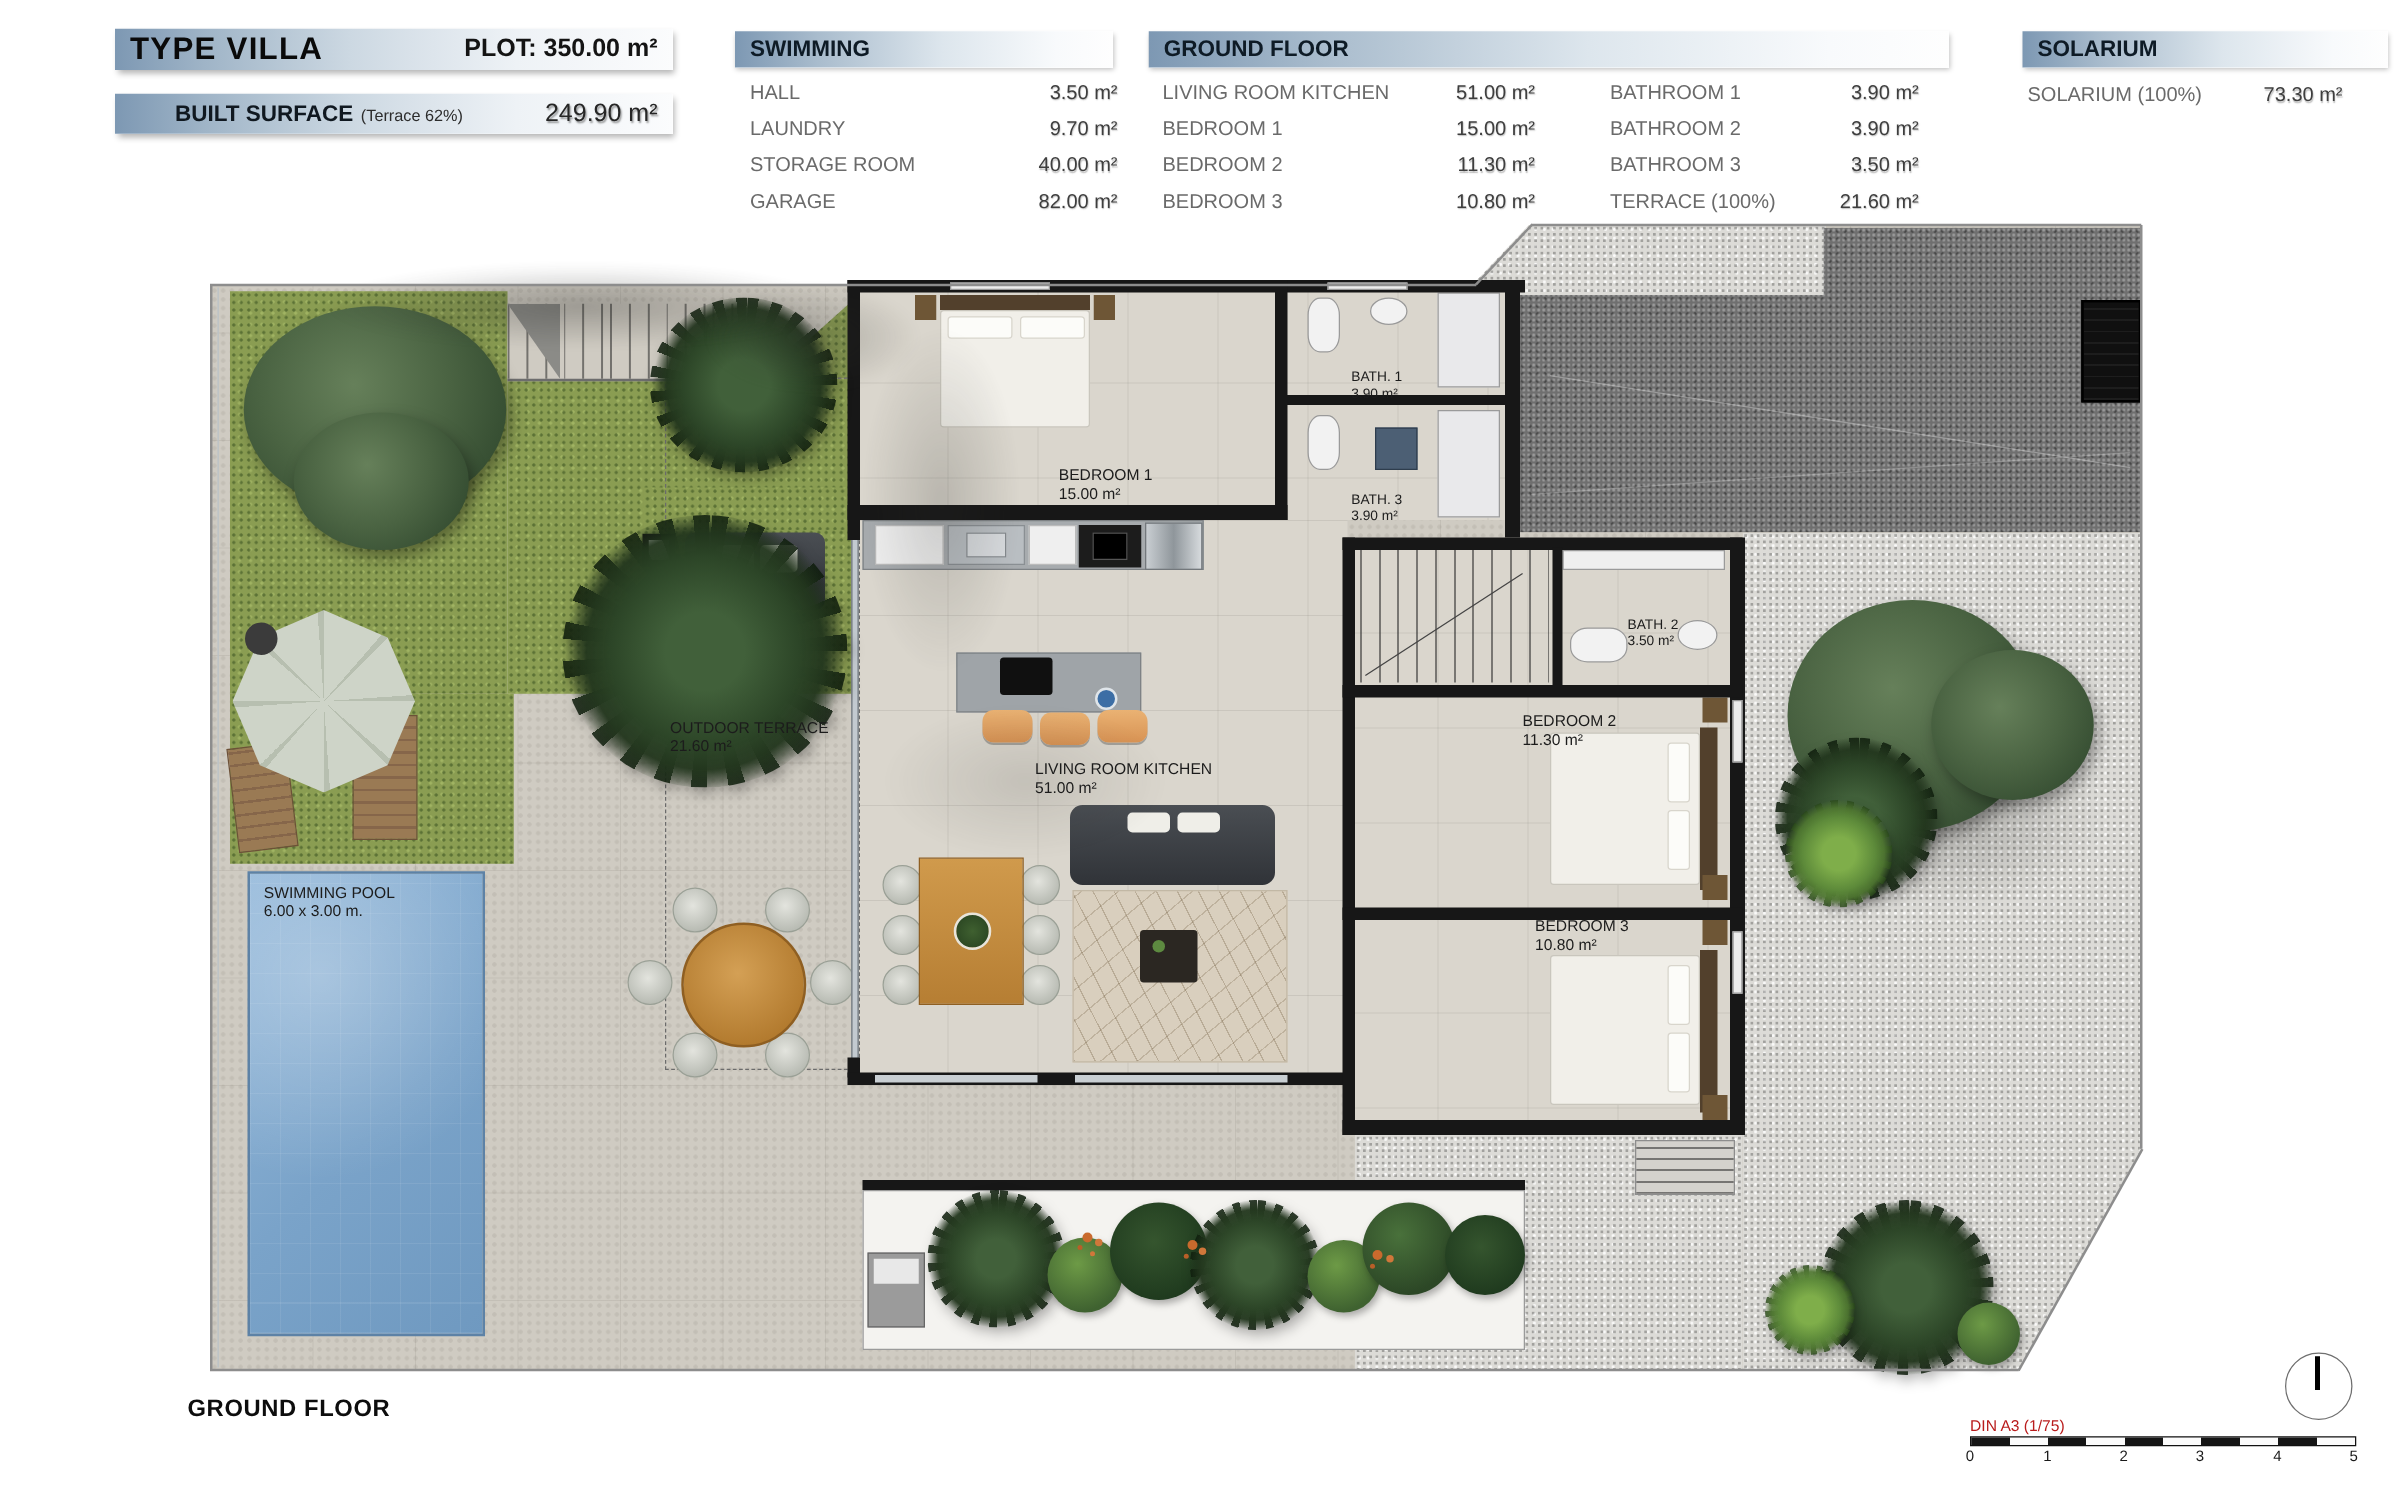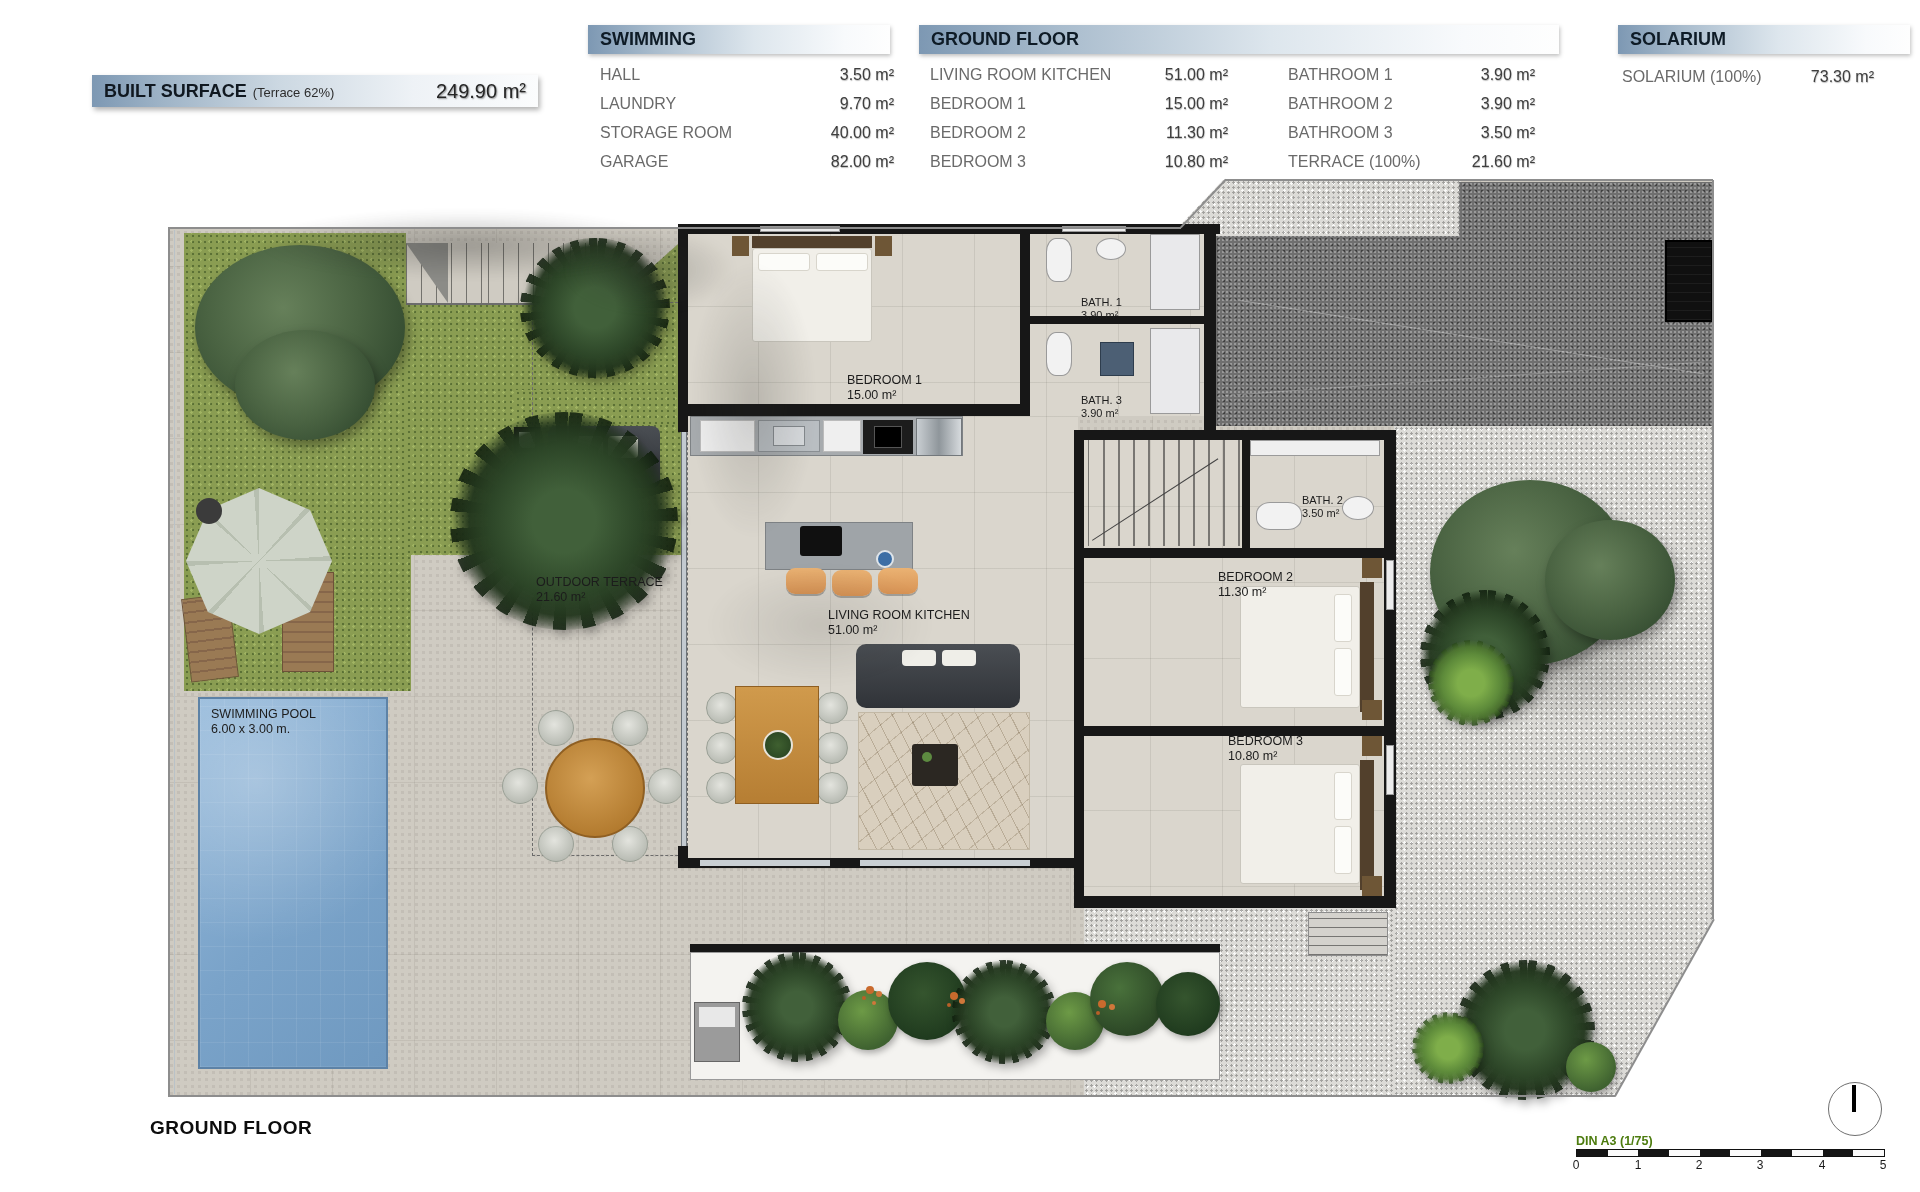--- a/index.html
+++ b/index.html
@@ -7,21 +7,21 @@
         font-family:"Liberation Sans",sans-serif;color:#222;}
   .abs{position:absolute;}
   
   .gbar{background:linear-gradient(to right,#7d98b3 0%,#9fb4c7 16%,#ccd8e2 42%,#eef2f6 72%,#fbfcfd 100%);
         box-shadow:2px 3px 5px rgba(0,0,0,.30);display:flex;align-items:center;justify-content:space-between;
         padding:0 12px;box-sizing:border-box;}
   .gbar-sm{background:linear-gradient(to right,#7d98b3 0%,#a9bccd 22%,#dde6ed 55%,#f8fafc 85%,#fefefe 100%);
         box-shadow:1px 2px 4px rgba(0,0,0,.25);display:flex;align-items:center;padding:0 12px;box-sizing:border-box;}
   .t-big{font-size:25px;font-weight:bold;letter-spacing:1px;color:#0a0a0a;}
   .t-plot{font-size:20px;font-weight:bold;color:#141414;}
-  .t-lab{font-size:18px;font-weight:bold;color:#101820;}
+  .t-lab{font-size:18px;font-weight:bold;color:#101820;margin-left:36px;}
   .t-note{font-size:13px;color:#2c2c2c;margin-left:6px;font-weight:normal;}
   .t-val{font-size:20px;color:#262626;text-shadow:1px 1.3px 1.5px rgba(0,0,0,.40);}
   .t-sec{font-size:18px;font-weight:bold;color:#0e1b26;}
   .lrow{position:absolute;display:flex;justify-content:space-between;align-items:center;height:26px;}
   .rname{font-size:16px;color:#6a6a6a;}
   .rval{font-size:16px;color:#3e3e3e;text-shadow:.5px 1px 1px rgba(60,60,60,.35);}
   
   .paving{background-color:#cfcbc2;background-image:
      linear-gradient(rgba(90,85,75,.10) 1px,transparent 1px),
      linear-gradient(90deg,rgba(90,85,75,.10) 1px,transparent 1px),
@@ -83,32 +83,36 @@
   .stool{background:linear-gradient(180deg,#eab273,#d89354);border-radius:9px;box-shadow:0 2px 0 rgba(0,0,0,.25);}
   .counter{background:#a7abae;border:1px solid #7e8285;box-sizing:border-box;}
   .steps{background-image:repeating-linear-gradient(90deg,rgba(40,40,40,.55) 0 1.5px,transparent 1.5px 15px);}
   .stepsH{background-image:repeating-linear-gradient(0deg,rgba(40,40,40,.55) 0 1.5px,transparent 1.5px 9px);}
   .fix{background:#f2f2f2;border:1px solid #9a9a9a;box-sizing:border-box;}
   .plabel{position:absolute;font-size:12.5px;line-height:1.18;color:#1c1c1c;white-space:nowrap;z-index:40;}
   .plabel.sm{font-size:11px;}
   .dash{border:1px dashed #6b6b6b;box-sizing:border-box;}
   
   .floorlab{font-size:19px;font-weight:bold;letter-spacing:.5px;color:#0d0d0d;}
-  .scalelab{font-size:12.5px;font-weight:bold;color:#4d7c0f;}
+  .scalelab{font-size:12.5px;font-weight:normal;color:#b91c1c;}
   .scalebar{height:6px;border:1px solid #111;box-sizing:content-box;
      background:repeating-linear-gradient(90deg,#151515 0 30.7px,#fbfbfb 30.7px 61.4px);}
   .tick{position:absolute;width:20px;text-align:center;font-size:12px;color:#1a1a1a;}
   .compass{border:1.5px solid #6f6f6f;border-radius:50%;background:#fff;}
   .needle{background:#000;}
 </style>
 </head>
 <body>
 
 <div class="page">
 
+  <div class="abs gbar" style="left:92px;top:23px;width:446px;height:33px">
+    <span class="t-big">TYPE VILLA</span>
+    <span class="t-plot">PLOT: 350.00 m²</span>
+  </div>
   <div class="abs gbar" style="left:92px;top:75px;width:446px;height:32px">
     <span>
       <span class="t-lab">BUILT SURFACE</span><span class="t-note">(Terrace 62%)</span>
     </span>
     <span class="t-val">249.90 m²</span>
   </div>
 
   <div class="abs gbar-sm" style="left:588px;top:25px;width:302px;height:29px">
     <span class="t-sec">SWIMMING</span>
   </div>

